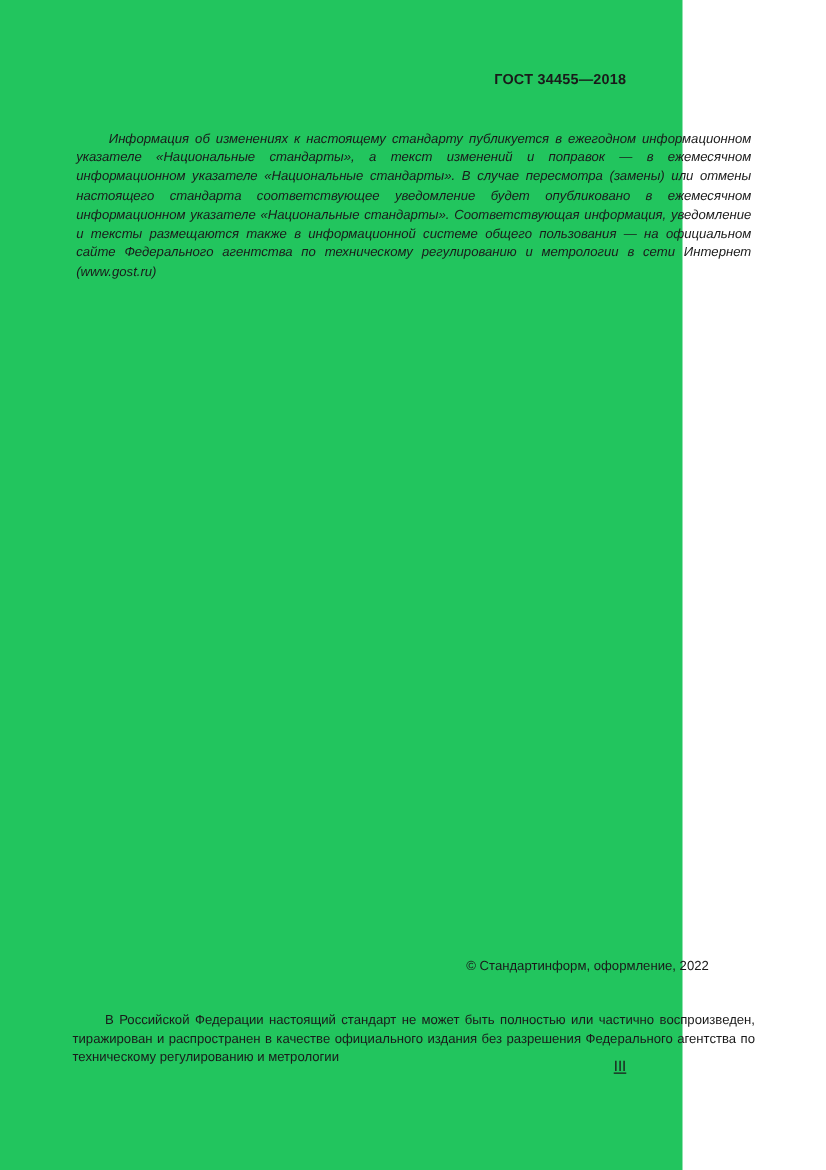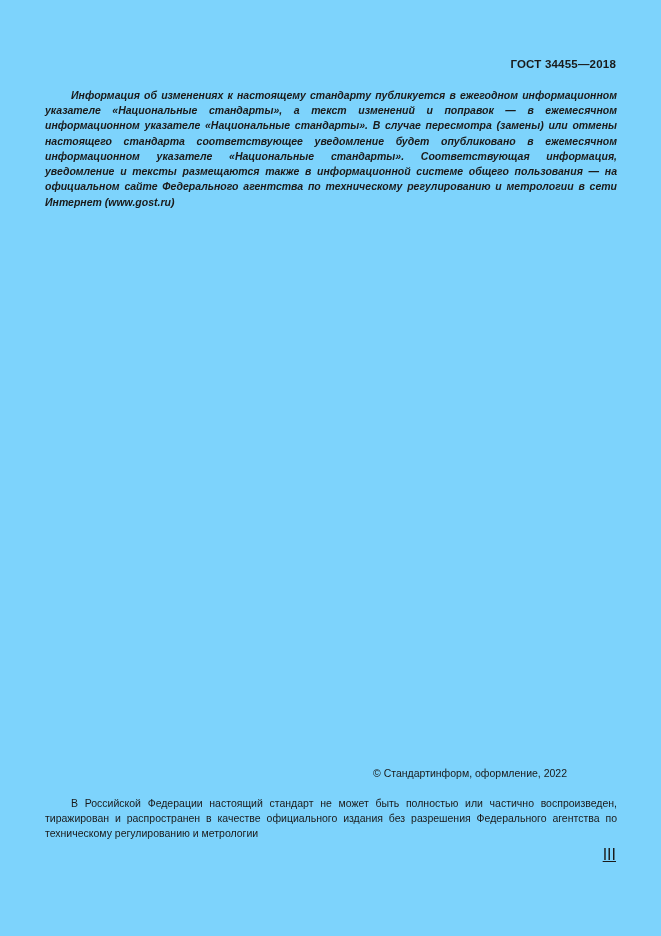--- a/index.html
+++ b/index.html
@@ -12,23 +12,23 @@
     height: 936px;
     font-family: "Liberation Sans", sans-serif;
     color: #1a1a1a;
     position: relative;
     overflow: hidden;
   }
   .page {
     position: absolute;
     left: 0;
     top: 0;
-    width: 661px;
+    width: 546px;
     height: 936px;
-    background: #7dd3fc;
+    background: #22c55e;
   }
   .header-std {
     position: absolute;
     right: 45px;
     top: 58px;
     font-size: 11.5px;
     font-weight: bold;
     letter-spacing: 0.2px;
     white-space: nowrap;
   }
@@ -37,50 +37,49 @@
     left: 45px;
     top: 88px;
     width: 572px;
     font-size: 10.5px;
     font-style: italic;
     line-height: 1.45;
     text-align: justify;
     text-justify: inter-word;
   }
   .notice-block p {
-    margin: 0;
+    margin: 16px;
     text-indent: 26px;
-    font-weight: bold;
   }
   .copyright {
     position: absolute;
     left: 373px;
     top: 767px;
     font-size: 10.5px;
     white-space: nowrap;
   }
   .footer-block {
     position: absolute;
     left: 45px;
     top: 796px;
     width: 572px;
     font-size: 10.5px;
     line-height: 1.45;
     text-align: justify;
     text-justify: inter-word;
   }
   .footer-block p {
-    margin: 0;
+    margin: 13px;
     text-indent: 26px;
   }
   .page-number {
     position: absolute;
     right: 45px;
     top: 846px;
-    font-size: 16px;
+    font-size: 12px;
     text-decoration: underline;
   }
 </style>
 </head>
 <body>
 
 <div class="page">
 
   <div class="header-std">ГОСТ 34455—2018</div>
 

